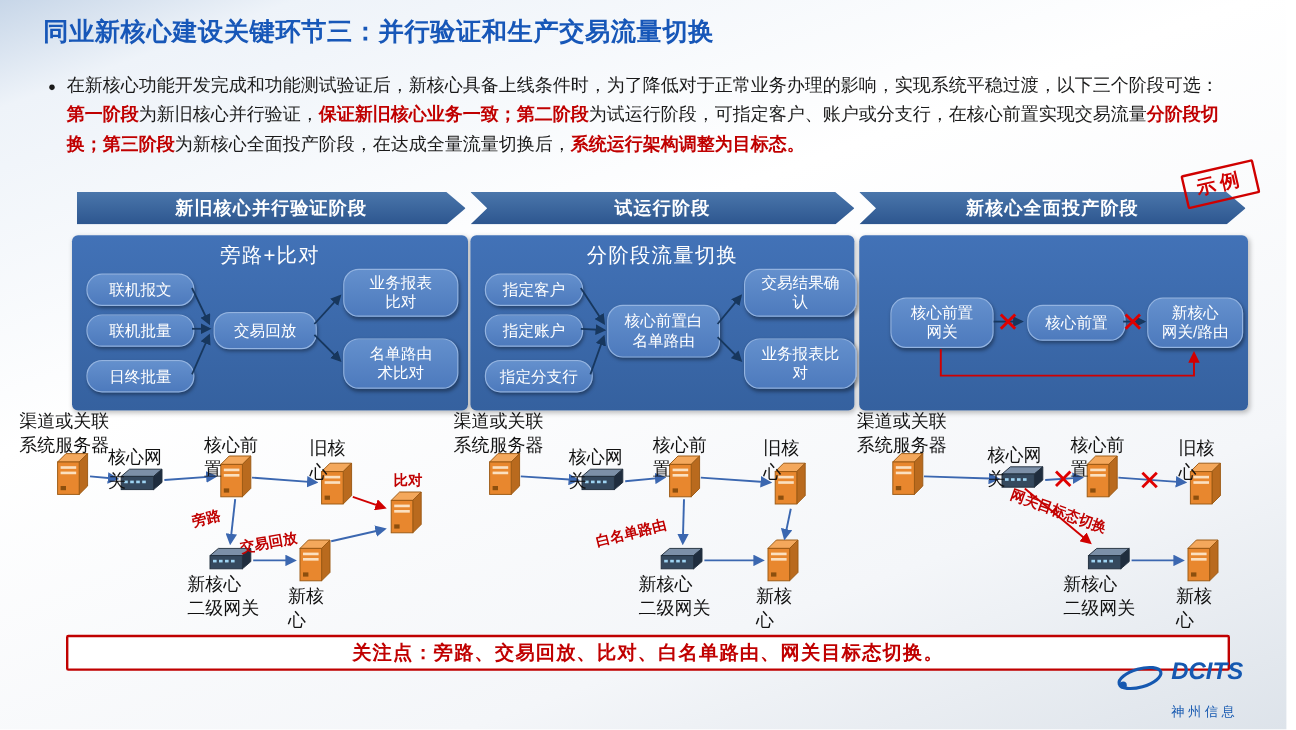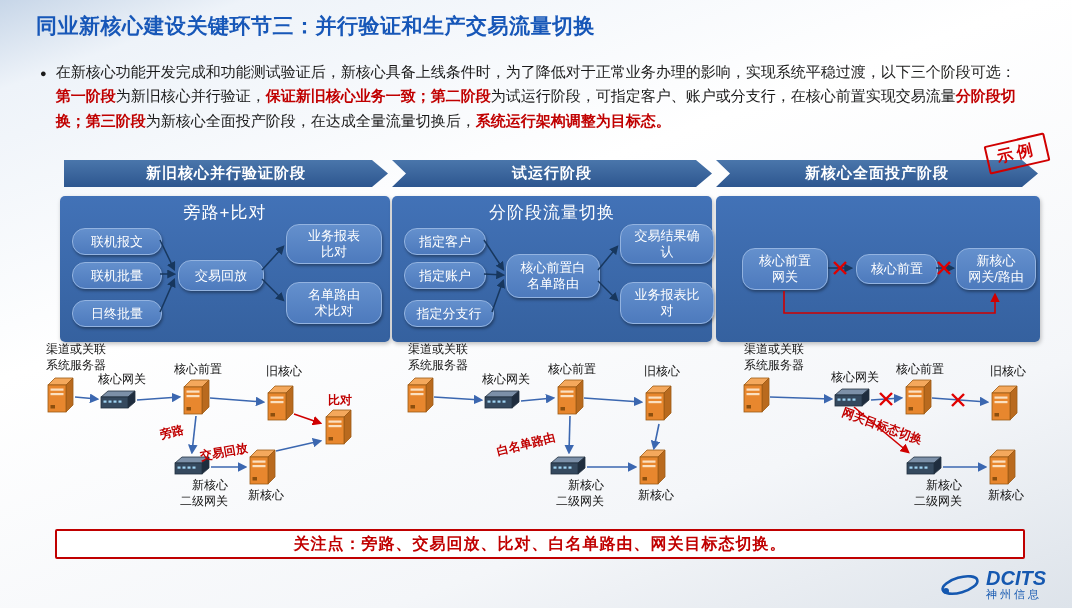--- a/index.html
+++ b/index.html
@@ -14,36 +14,36 @@
   .stage{position:absolute;top:160px;height:27px;background:linear-gradient(180deg,#4a76ab,#2d568f);
     color:#fff;font-weight:bold;font-size:15px;display:flex;align-items:center;justify-content:center;letter-spacing:1px}
   .clip1{clip-path:polygon(0 0,calc(100% - 16px) 0,100% 50%,calc(100% - 16px) 100%,0 100%)}
   .clip2{clip-path:polygon(0 0,calc(100% - 16px) 0,100% 50%,calc(100% - 16px) 100%,0 100%,14px 50%)}
   .panel{position:absolute;top:196px;height:146px;background:linear-gradient(180deg,#4272b7,#35619f);
     border-radius:5px;box-shadow:1px 2px 4px rgba(0,0,0,.25)}
   .ptitle{position:absolute;top:5px;left:0;width:100%;text-align:center;color:#fff;font-size:17px;letter-spacing:1px}
   .pbox{position:absolute;display:flex;flex-direction:column;align-items:center;justify-content:center;text-align:left;
     background:linear-gradient(180deg,#6490cd,#4d7abd);border:1px solid #93b3e0;border-radius:13px;color:#fff;
     font-size:13px;line-height:1.2;box-shadow:1px 2px 3px rgba(0,0,0,.35)}
-  .lbl{position:absolute;font-size:12px;color:#111;text-align:right;line-height:1.3}
+  .lbl{position:absolute;font-size:15px;color:#111;text-align:left;line-height:1.3}
   .lbl span{display:block}
   .rlbl{position:absolute;font-size:12px;font-weight:bold;color:#C00000;white-space:nowrap}
   .icon{position:absolute}
   .overlay{position:absolute;left:0;top:0;pointer-events:none}
   .lnN{stroke:#17375E;stroke-width:1.5}
   .lnB{stroke:#3B67B0;stroke-width:1.6}
   .lnR{stroke:#D00000;stroke-width:1.6;fill:none}
   .xm line{stroke:#E00000;stroke-width:2.4}
   .stamp{position:absolute;left:986px;top:139px;transform:rotate(-13deg);border:2px solid #D00000;color:#D00000;
     font-size:16px;font-weight:bold;letter-spacing:4px;padding:2px 9px;border-radius:2px}
   .note{position:absolute;left:55px;top:529px;width:966px;height:26px;background:#fff;border:2px solid #C00000;border-radius:2px;
     display:flex;align-items:center;justify-content:center;font-size:16px;font-weight:bold;color:#C00000;letter-spacing:1px}
-  .logo{position:absolute;right:26px;bottom:8px;display:flex;align-items:flex-end;gap:5px}
+  .logo{position:absolute;right:36px;bottom:8px;display:flex;align-items:flex-start;gap:5px}
   .logo-text{color:#1558B0;font-weight:bold;font-style:italic;font-size:20px;line-height:1}
-  .logo-sub{color:#1558B0;font-size:11px;letter-spacing:3px;line-height:1;margin-top:1px}
+  .logo-sub{color:#1558B0;font-size:11px;letter-spacing:3px;line-height:1;margin-top:19px}
 </style>
 </head>
 <body>
 
 <div class="slide">
 
   <svg width="0" height="0" style="position:absolute">
     <defs>
       <g id="srv">
         <polygon points="2,9 9,2 27,2 20,9" fill="#F4A85C" stroke="#9C5A14" stroke-width="0.8"></polygon>

